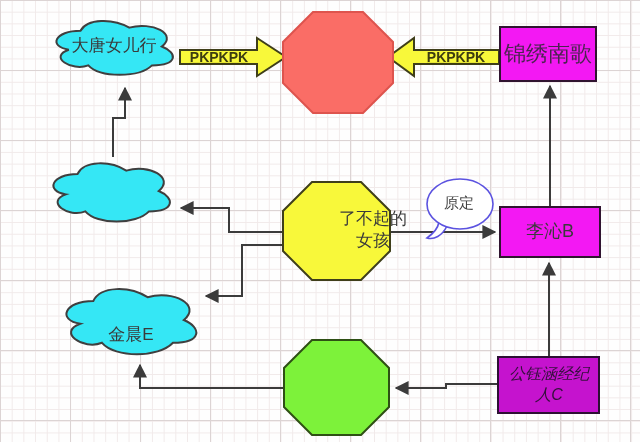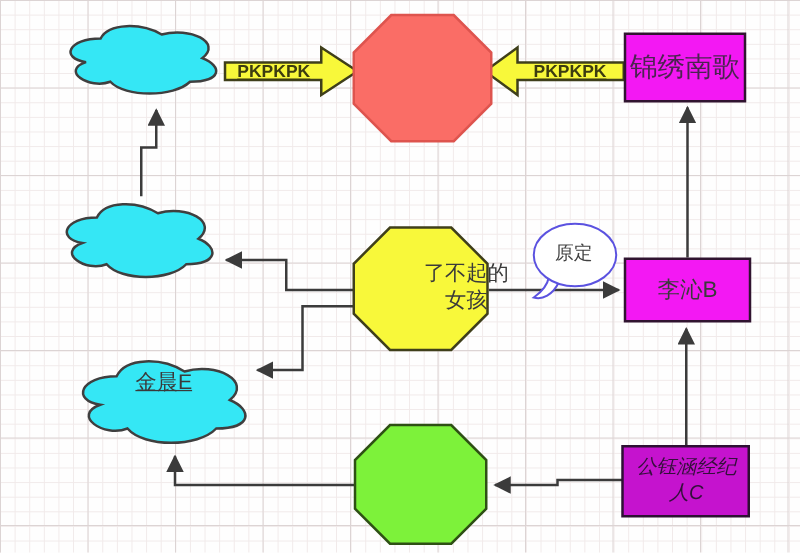--- a/index.html
+++ b/index.html
@@ -80,33 +80,34 @@
     <polygon class="shape" stroke="#2e5014" points="312,340 361,340 389,368 389,407 361,435 312,435 284,407 284,368" fill="#7df23a"></polygon>
 
     <rect class="shape" x="500" y="27" width="96" height="54" stroke="#301430" fill="#f318f3"></rect>
     <rect class="shape" x="500" y="207" width="100" height="50" stroke="#301430" fill="#f318f3"></rect>
     <rect class="shape" x="498" y="357" width="101" height="56" stroke="#2d1033" fill="#c513ce"></rect>
 
     <path d="M447,226 C442,236 434,240 427,238 C434,233 438,228 439,222 Z" stroke="#5b52e0" stroke-width="1.6" fill="#ffffff"></path>
     <ellipse cx="460" cy="204" rx="33" ry="25" stroke="#5b52e0" stroke-width="1.6" fill="#ffffff"></ellipse>
   </svg>
 
+  <div class="lbl cloud-lbl" style="left:114px;top:46px;">大唐女儿行</div>
 
   <div class="lbl pkpk-lbl" style="left:219px;top:57px;">PKPKPK</div>
 
 
   <div class="lbl pkpk-lbl" style="left:456px;top:57px;">PKPKPK</div>
 
   <div class="lbl rect-lbl-dim" style="left:548px;top:54px;">锦绣南歌</div>
 
 
   <div class="lbl girl-lbl wrap" style="left:337px;top:230px;">了不起的女孩</div>
 
   <div class="lbl bubble-lbl" style="left:459px;top:203px;">原定</div>
 
   <div class="lbl rect-lbl" style="left:550px;top:232px;">李沁B</div>
 
-  <div class="lbl cloud-lbl" style="left:131px;top:306px;text-decoration:underline;">金晨E</div>
+  <div class="lbl cloud-lbl" style="left:131px;top:335px;">金晨E</div>
 
 
   <div class="lbl agent-lbl wrap" style="left:549px;top:385px;">公钰涵经纪人C</div>
 
 </div>
 
 </body></html>

